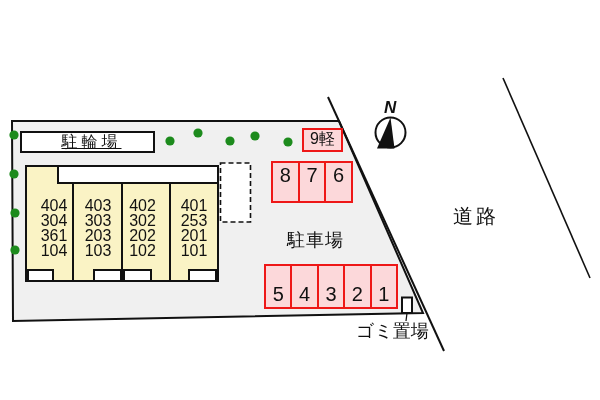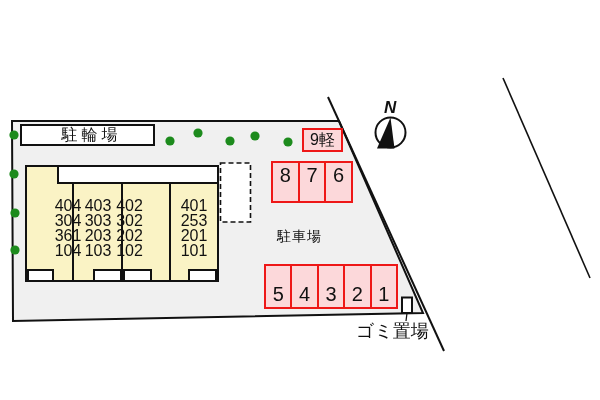--- a/index.html
+++ b/index.html
@@ -12,54 +12,54 @@
   }
   html,body{margin:0;padding:0;background:#fff;}
   .scene{
     position:relative;width:600px;height:400px;background:#fff;overflow:hidden;
     font-family:"Liberation Sans","DejaVu Sans",sans-serif;color:#111;
   }
   .scene *{box-sizing:border-box;}
   svg.layer{position:absolute;left:0;top:0;width:600px;height:400px;}
 
   .label{position:absolute;white-space:nowrap;color:#111;}
-  .lbl-parking{left:277px;top:228px;font-size:14px;letter-spacing:1px;}
+  .lbl-parking{left:287px;top:228px;font-size:18px;letter-spacing:1px;}
   .lbl-garbage{left:356px;top:319px;font-size:18px;}
   .lbl-road{left:453px;top:203px;font-size:20px;letter-spacing:3px;}
   .lbl-north{left:384px;top:98px;font-size:17px;font-style:italic;font-weight:bold;}
 
   .bike{
-    position:absolute;left:20px;top:124px;width:135px;height:22px;
+    position:absolute;left:20px;top:131px;width:135px;height:22px;
     background:#fff;border:2px solid var(--line);
     display:flex;align-items:center;justify-content:center;
-    font-size:16px;letter-spacing:4px;padding-left:8px;
+    font-size:16px;letter-spacing:4px;padding-left:8px;text-decoration:underline;
   }
 
   .building{
     position:absolute;left:25px;top:165px;width:194px;height:117px;
     background:var(--building-fill);border:2px solid var(--line);
   }
   .corridor{
     position:absolute;left:30px;top:0;right:0;height:17px;background:#fff;
     border-left:2px solid var(--line);border-bottom:2px solid var(--line);
   }
   .divider{position:absolute;top:17px;bottom:0;width:2px;background:var(--line);}
   .div1{left:45px;} .div2{left:94px;} .div3{left:142px;}
   .rooms{position:absolute;top:31px;text-align:center;font-size:16px;line-height:15px;font-weight:500;}
-  .u1{left:18px;width:46px;} .u2{left:47px;width:48px;} .u3{left:87px;width:31px;} .u4{left:144px;width:46px;}
+  .u1{left:4px;width:46px;} .u2{left:47px;width:48px;} .u3{left:100px;width:31px;} .u4{left:144px;width:46px;}
   .notch{
     position:absolute;bottom:0;height:11px;background:#fff;
     border:2px solid var(--line);border-bottom:none;
   }
   .n1{left:0;width:27px;} .n2{left:66px;width:29px;} .n3{left:96px;width:29px;} .n4{right:0;width:29px;}
 
   .space9{
     position:absolute;left:302px;top:128px;width:41px;height:24px;
     background:var(--space-fill);border:2px solid var(--space-border);
-    display:flex;align-items:center;justify-content:center;font-size:16px;
+    display:flex;align-items:flex-end;justify-content:center;font-size:16px;
   }
   .pk{position:absolute;background:var(--space-fill);border:2px solid var(--space-border);display:flex;}
   .pk-upper{left:271px;top:161px;width:82px;height:42px;}
   .pk-lower{left:264px;top:264px;width:134px;height:45px;}
   .pk .cell{flex:1;display:flex;justify-content:center;font-size:20px;}
   .pk .cell + .cell{border-left:2px solid var(--space-border);}
   .pk-upper .cell{align-items:flex-start;padding-top:1px;}
   .pk-lower .cell{align-items:flex-end;padding-bottom:1px;}
 </style>
 </head>
@@ -168,15 +168,16 @@
     <div class="cell">
         <span>2</span>
       </div>
     <div class="cell">
         <span>1</span>
       </div>
   </div>
 
   <div class="label lbl-parking">駐車場</div>
   <div class="label lbl-garbage">ゴミ置場</div>
+  <div class="label lbl-road">道路</div>
   <div class="label lbl-north">N</div>
 
 </div>
 
 </body></html>

